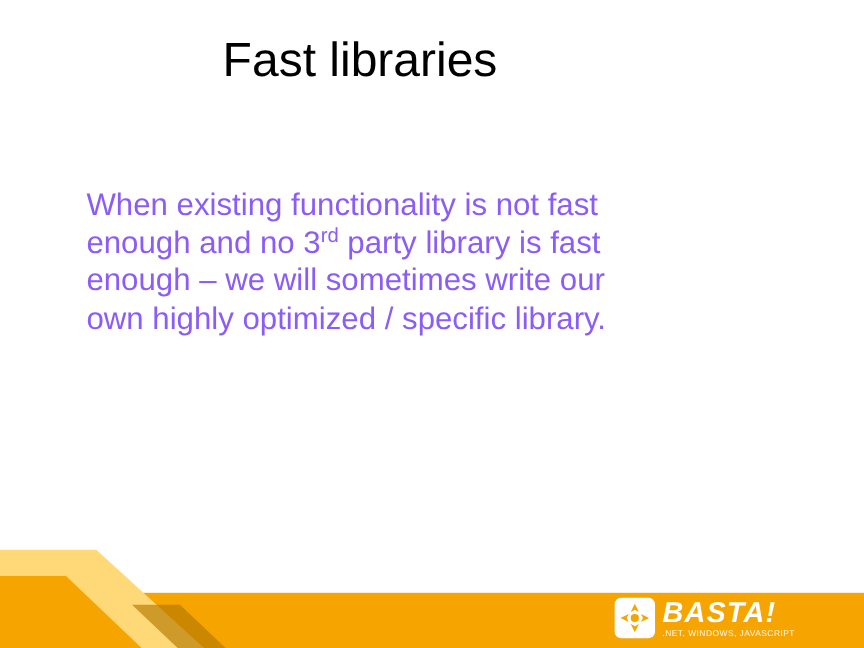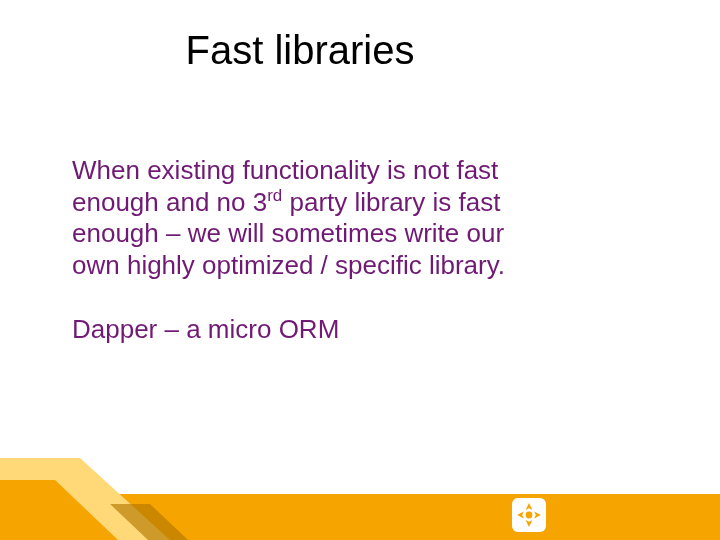--- a/index.html
+++ b/index.html
@@ -28,21 +28,21 @@
     color: #000;
     font-weight: normal;
   }
   .body-text {
     position: absolute;
     top: 155px;
     left: 72px;
     right: 80px;
     font-size: 26px;
     line-height: 1.22;
-    color: #701a75;
+    color: #8b5cf6;
   }
   .body-text p {
     margin: 0 0 32px 0;
   }
   .body-text sup {
     font-size: 0.65em;
     vertical-align: super;
     line-height: 0;
   }
 
@@ -113,21 +113,21 @@
 
 <div class="slide">
 
   <div class="title">Fast libraries</div>
 
   <div class="body-text">
     <p>
       <span>When existing functionality is not fast enough and no 3</span><sup>rd</sup><span> party library is fast enough – we will sometimes write our own highly optimized / specific library.</span>
     </p>
     <p>
-      <span>Dapper – a micro ORM</span><br>
+      <br>
     </p>
   </div>
 
   <div class="footer">
     <div class="bar"></div>
     <svg class="diagonals" viewBox="0 0 260 82" preserveAspectRatio="none">
       <polygon points="0,0 80,0 170,82 0,82" fill="#ffd978"></polygon>
       <polygon points="0,22 55,22 118,82 0,82" fill="#f5a400"></polygon>
       <polygon points="110,46 150,46 188,82 148,82" fill="#b37800" opacity="0.65"></polygon>
     </svg>
@@ -135,16 +135,20 @@
       <svg class="logo-icon" viewBox="0 0 40 40">
         <rect x="0" y="0" width="40" height="40" rx="7" ry="7" fill="#ffffff"></rect>
         <g fill="#f5a400">
           <path d="M20 6 L24 14 L20 12 L16 14 Z"></path>
           <path d="M20 34 L24 26 L20 28 L16 26 Z"></path>
           <path d="M6 20 L14 16 L12 20 L14 24 Z"></path>
           <path d="M34 20 L26 16 L28 20 L26 24 Z"></path>
           <circle cx="20" cy="20" r="4"></circle>
         </g>
       </svg>
+      <div class="logo-text">
+        <div class="name">BASTA!</div>
+        <div class="tagline">.NET, WINDOWS, JAVASCRIPT</div>
+      </div>
     </div>
   </div>
 
 </div>
 
 </body></html>

